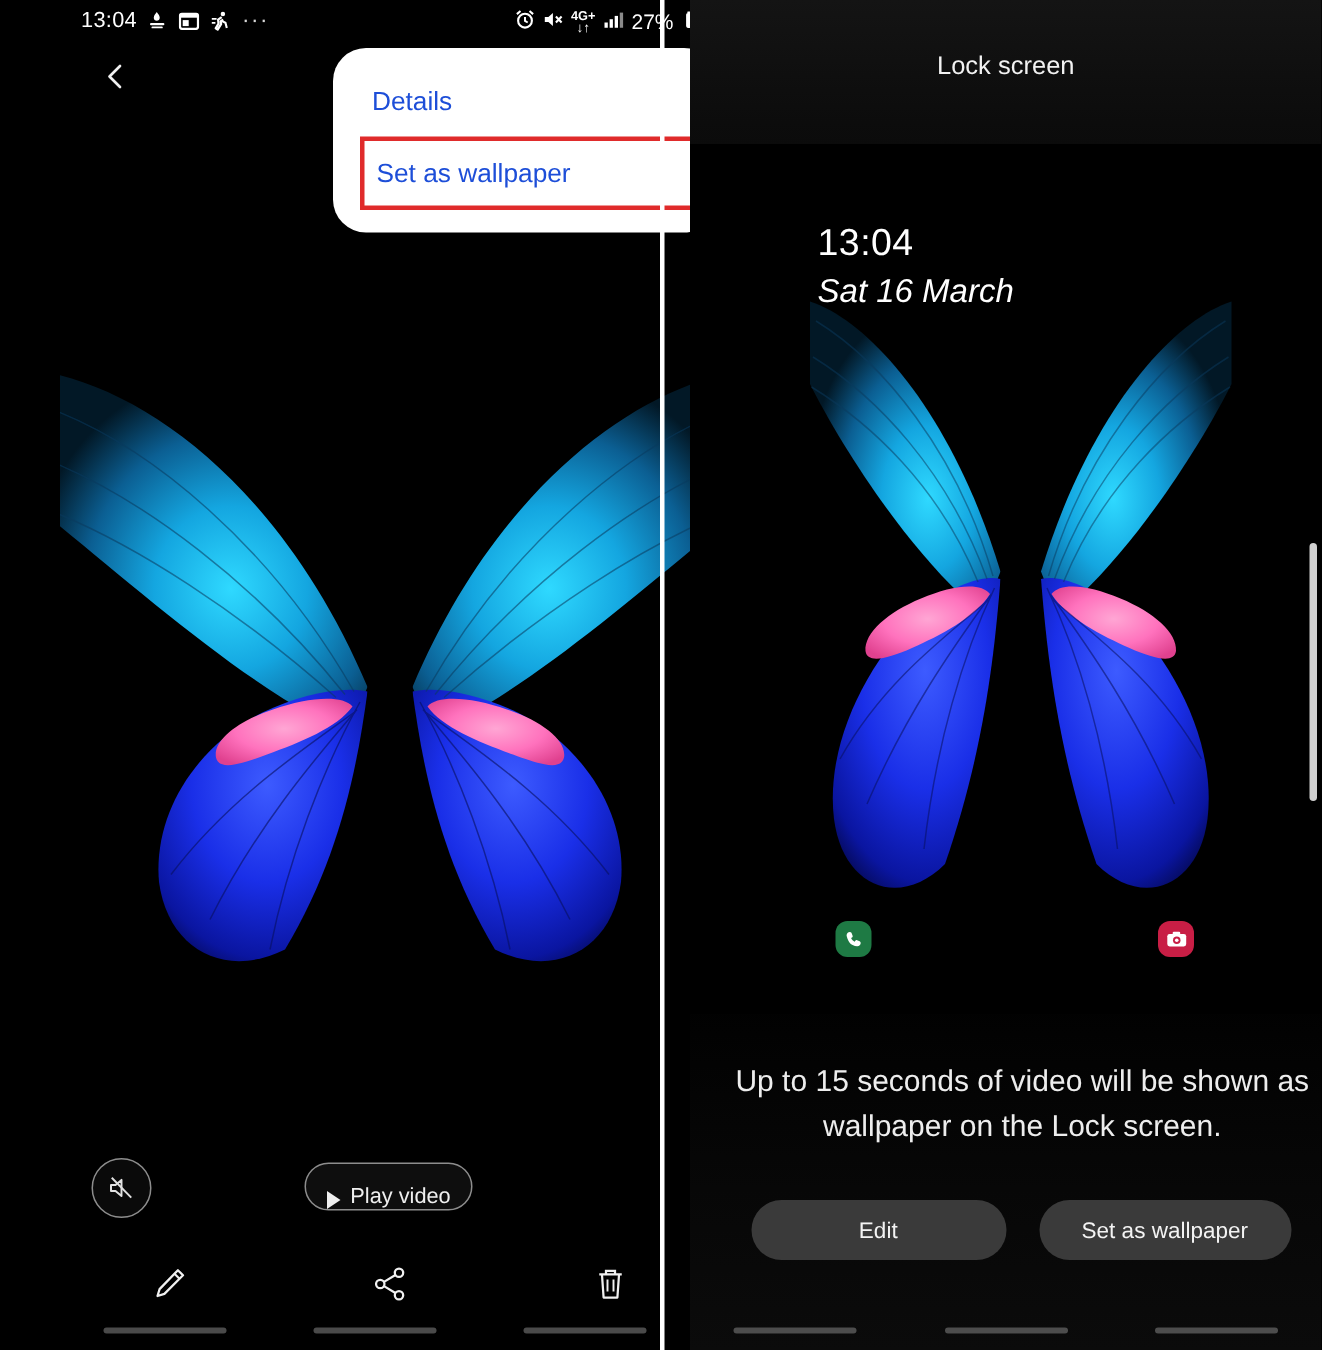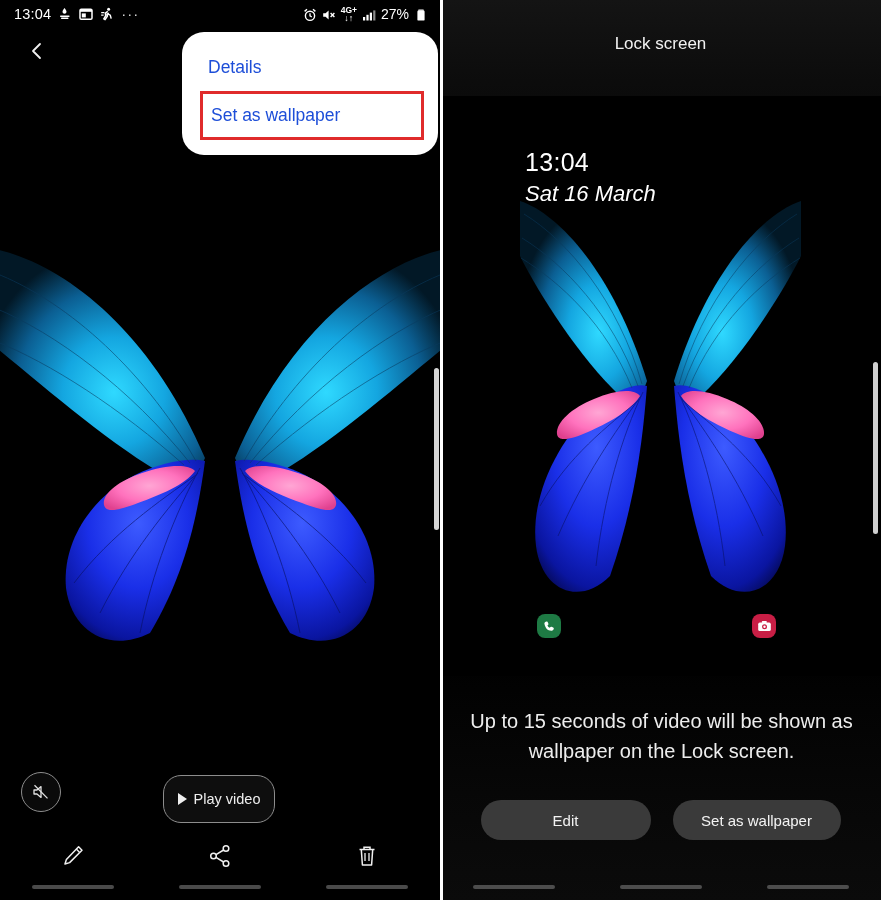--- a/index.html
+++ b/index.html
@@ -2,42 +2,42 @@
 <html><head>
 <meta charset="utf-8">
 <style>
   * { box-sizing: border-box; margin: 0; padding: 0; }
   html, body {
     width: 881px; height: 900px;
     background: #000;
     font-family: "Liberation Sans", sans-serif;
     overflow: hidden;
   }
-  #root { position: relative; width: 881px; height: 900px; display: flex; background:#000; }
+  #root { position: relative; width: 881px; height: 900px; display: flex; background:#000;padding-left:40px; }
 
   
   .panel-left {
     position: relative;
     width: 440px; height: 900px;
     background: #000;
     overflow: hidden;
   }
   .panel-divider {
     position: absolute; left: 440px; top: 0;
     width: 3px; height: 900px; background: #ffffff; z-index: 60;
   }
 
   
   .statusbar {
     position: absolute; left: 0; top: 0; width: 440px; height: 28px;
     display: flex; align-items: center; z-index: 30;
     color: #ffffff;
   }
   .sb-left { display: flex; align-items: center; gap: 7px; padding-left: 14px; }
-  .sb-right { display: flex; align-items: flex-end; gap: 5px; margin-left: auto; padding-right: 12px; }
+  .sb-right { display: flex; align-items: flex-start; gap: 5px; margin-left: auto; padding-right: 12px; }
   .sb-time { font-size: 14.5px; color:#fff; letter-spacing: .2px; }
   .sb-ico { display:inline-block; width:14px; height:14px; position:relative; }
   .sb-ico svg { display:block; }
   .sb-dots { font-size: 15px; letter-spacing: 1px; color: #d8d8d8; line-height: 10px; }
   .sb-net { font-size: 9px; line-height: 8px; text-align:center; color:#fff; }
   .sb-net b { display:block; font-weight:700; font-size:8.5px; }
   .sb-battpct { font-size: 14px; color: #fff; }
 
   
   .back-btn {
@@ -88,23 +88,23 @@
 
   
   .mute-btn {
     position: absolute; left: 21px; top: 772px;
     width: 40px; height: 40px; border-radius: 50%;
     border: 1.2px solid #8d8d8d; background: rgba(20,20,20,.5);
     display:flex; align-items:center; justify-content:center; z-index: 30;
   }
   .play-pill {
     position: absolute; left: 163px; top: 775px;
-    width: 112px; height: 48px; border-radius: 18px;
+    width: 112px; height: 32px; border-radius: 18px;
     border: 1.2px solid #8d8d8d; background: rgba(24,24,24,.6);
-    display:flex; align-items:center; justify-content:center; gap:7px;
+    display:flex; align-items:flex-end; justify-content:center; gap:7px;
     z-index: 30;
   }
   .play-pill .lbl { color:#efefef; font-size: 14.5px; }
   .tri { width:0;height:0;border-left:9px solid #efefef;border-top:6px solid transparent;border-bottom:6px solid transparent; }
 
   .tool-row {
     position: absolute; left: 0; top: 832px; width: 440px; height: 48px;
     display:flex; align-items:center; z-index: 30;
   }
   .tool-btn { flex:1; display:flex; align-items:center; justify-content:center; }

